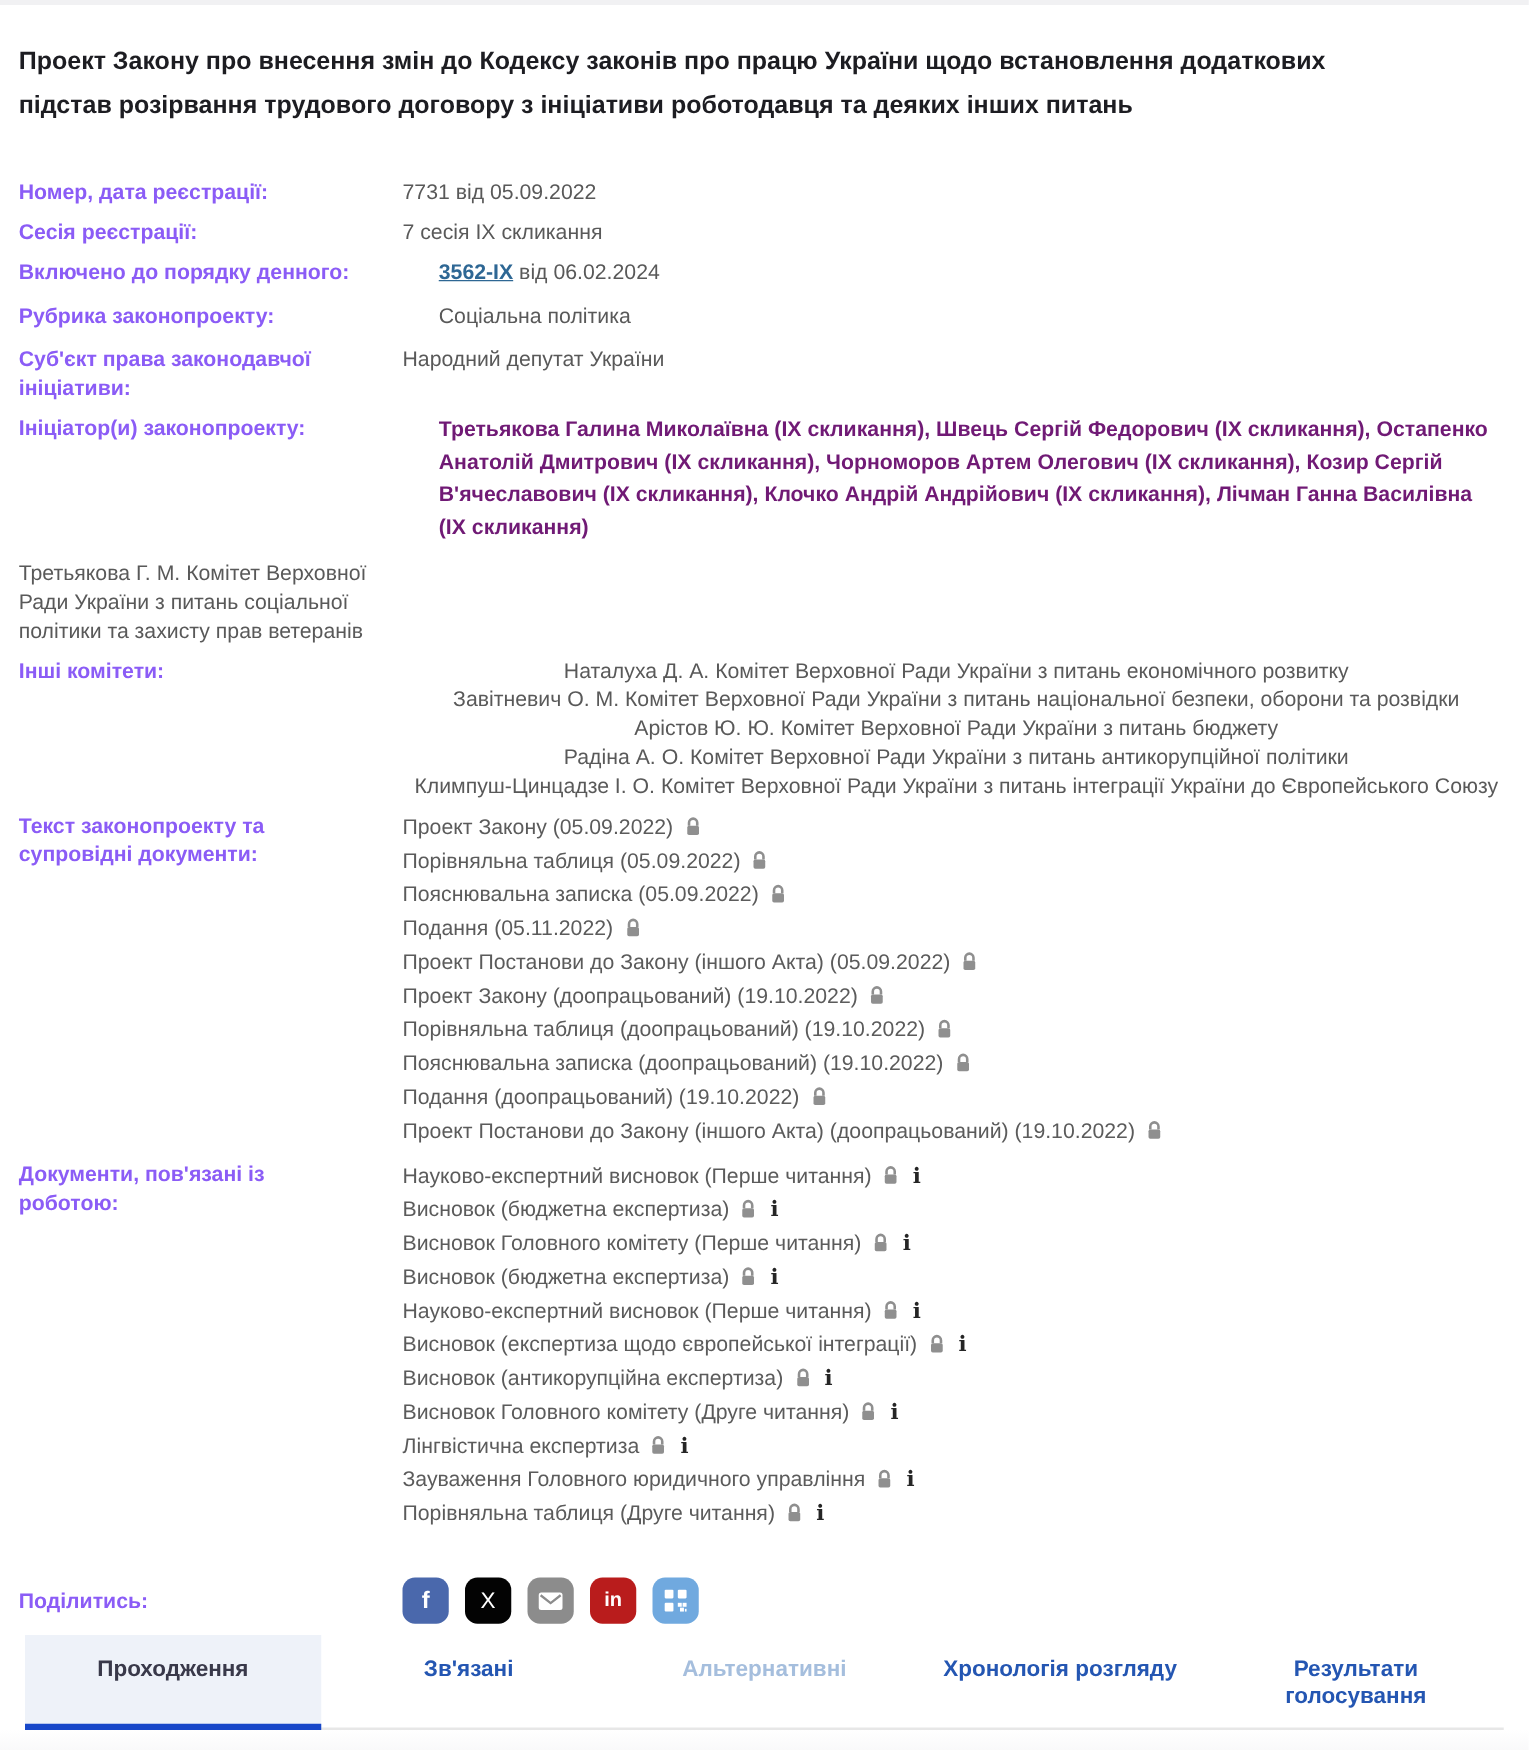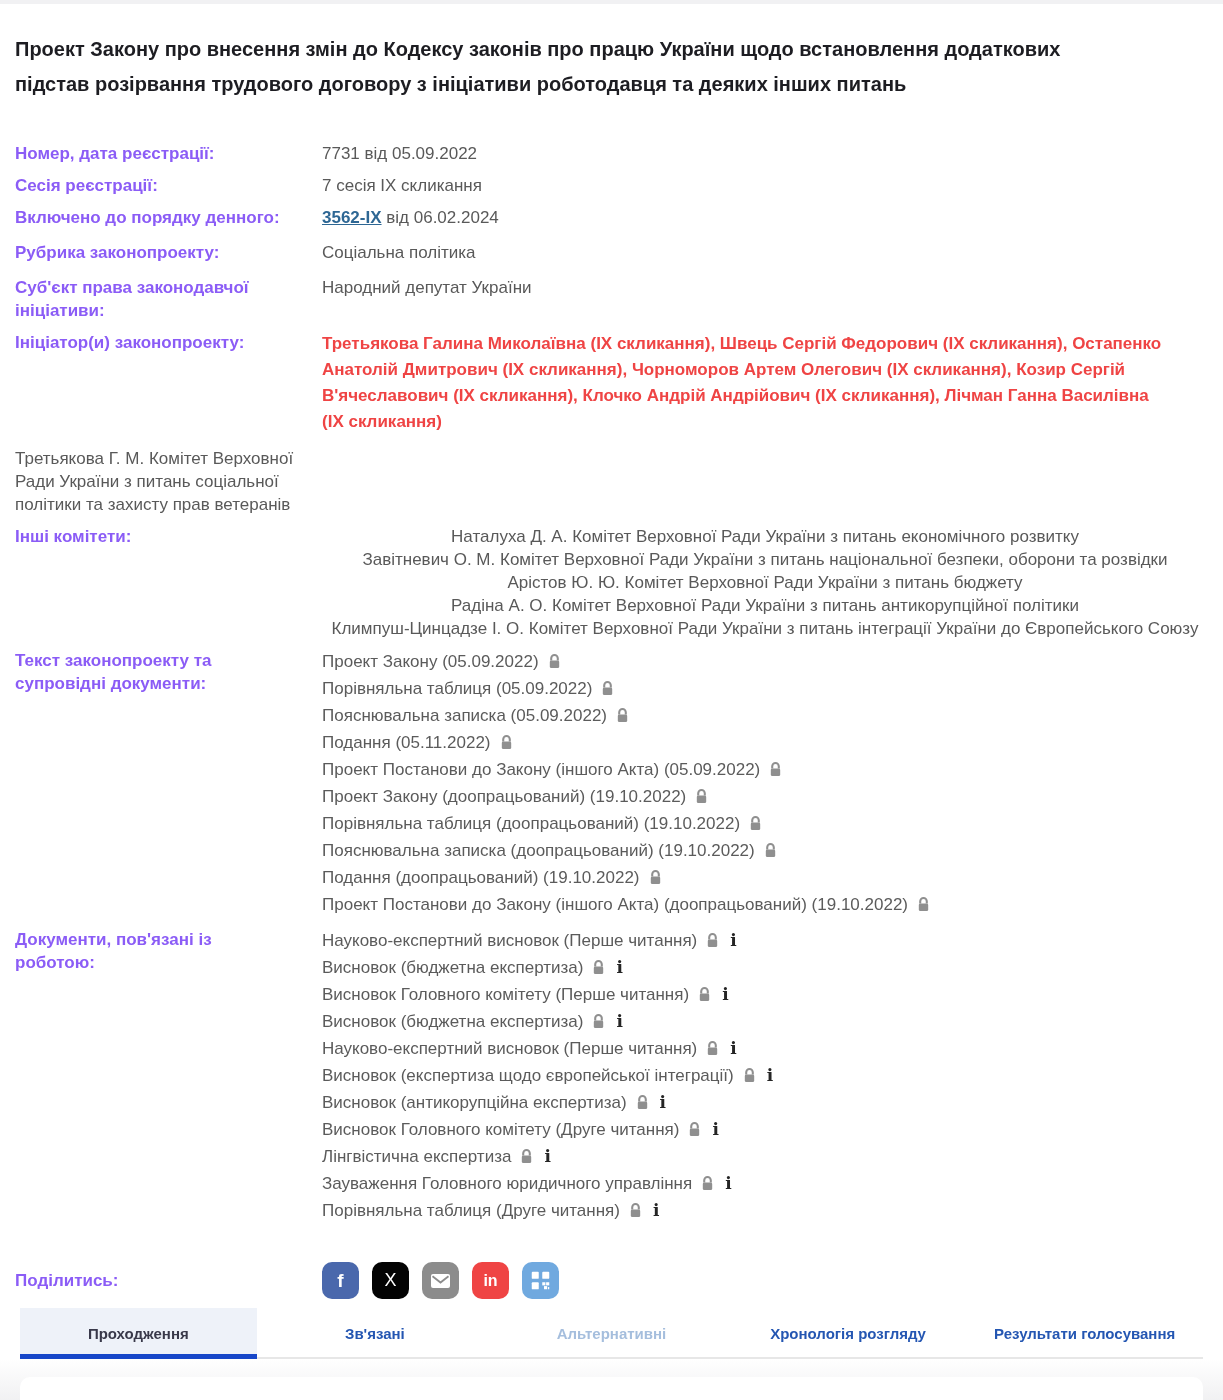--- a/index.html
+++ b/index.html
@@ -15,24 +15,24 @@
   .main { padding: 0 15px; }
   h1.page-title {
     font-size: 20px; line-height: 35px; font-weight: bold;
     color: #1d1d22; margin: 28px 0 0 0; max-width: 1070px;
   }
   .fields { margin-top: 40px; }
   .row {
     display: grid; grid-template-columns: 307px 1fr;
     font-size: 17px; line-height: 23px; margin-bottom: 9px;
   }
-  .row.gap { margin-bottom: 12px; }
+  .row.gap { margin-bottom: 12px; gap: 29px; }
   .label { font-weight: bold; color: #8b5cf6; padding-right: 40px; }
   .value { color: #595959; }
-  .value.bold-dark { font-weight: bold; color: #ef4444; line-height: 26px; max-width: 850px; }
+  .value.bold-dark { font-weight: bold; color: #701a75; line-height: 26px; max-width: 850px; }
   .value .link {
     color: #2e6794; font-weight: bold; text-decoration: underline;
     cursor: pointer;
   }
   .committee-line { line-height: 23px; text-align: center; }
   .doc-item { line-height: 25px; white-space: nowrap; }
   .doc-link { color: #5b5b5b; text-decoration: none; cursor: pointer; }
   .lock-icon { display: inline-block; vertical-align: -2px; margin-left: 8px; }
   .info-icon {
     display: inline-block; margin-left: 10px;
@@ -42,28 +42,28 @@
   .share-row { margin-top: 37px; align-items: center; }
   .share-buttons { display: flex; gap: 13px; }
   .share-btn {
     width: 37px; height: 37px; border-radius: 10px;
     display: flex; align-items: center; justify-content: center;
     color: #ffffff; font-weight: bold; font-size: 17px; cursor: pointer;
   }
   .share-btn.fb { background: #4a68ac; font-size: 19px; }
   .share-btn.x  { background: #030303; font-size: 18px; font-weight: normal; }
   .share-btn.mail { background: #8c8c8c; }
-  .share-btn.li { background: #ef4444; font-size: 16px; }
+  .share-btn.li { background: #b91c1c; font-size: 16px; }
   .share-btn.qr { background: #70a9df; }
 
   .footer { margin-top: auto; }
   .tabs { display: flex; margin: 0 20px; border-bottom: 2px solid #e7e7e7; }
   .tab {
     flex: 1; text-align: center; padding: 17px 18px 15px;
-    font-size: 15px; font-weight: bold; color: #2456b2;
+    font-size: 18px; font-weight: bold; color: #2456b2;
     position: relative; cursor: pointer;
   }
   .tab.active { background: #eef2f9; color: #39394a; }
   .tab.active::after {
     content: ''; position: absolute; left: 0; right: 0; bottom: -2px;
     height: 5px; background: #1747c9;
   }
   .tab.disabled { color: #a5bedd; }
 
   .below {

